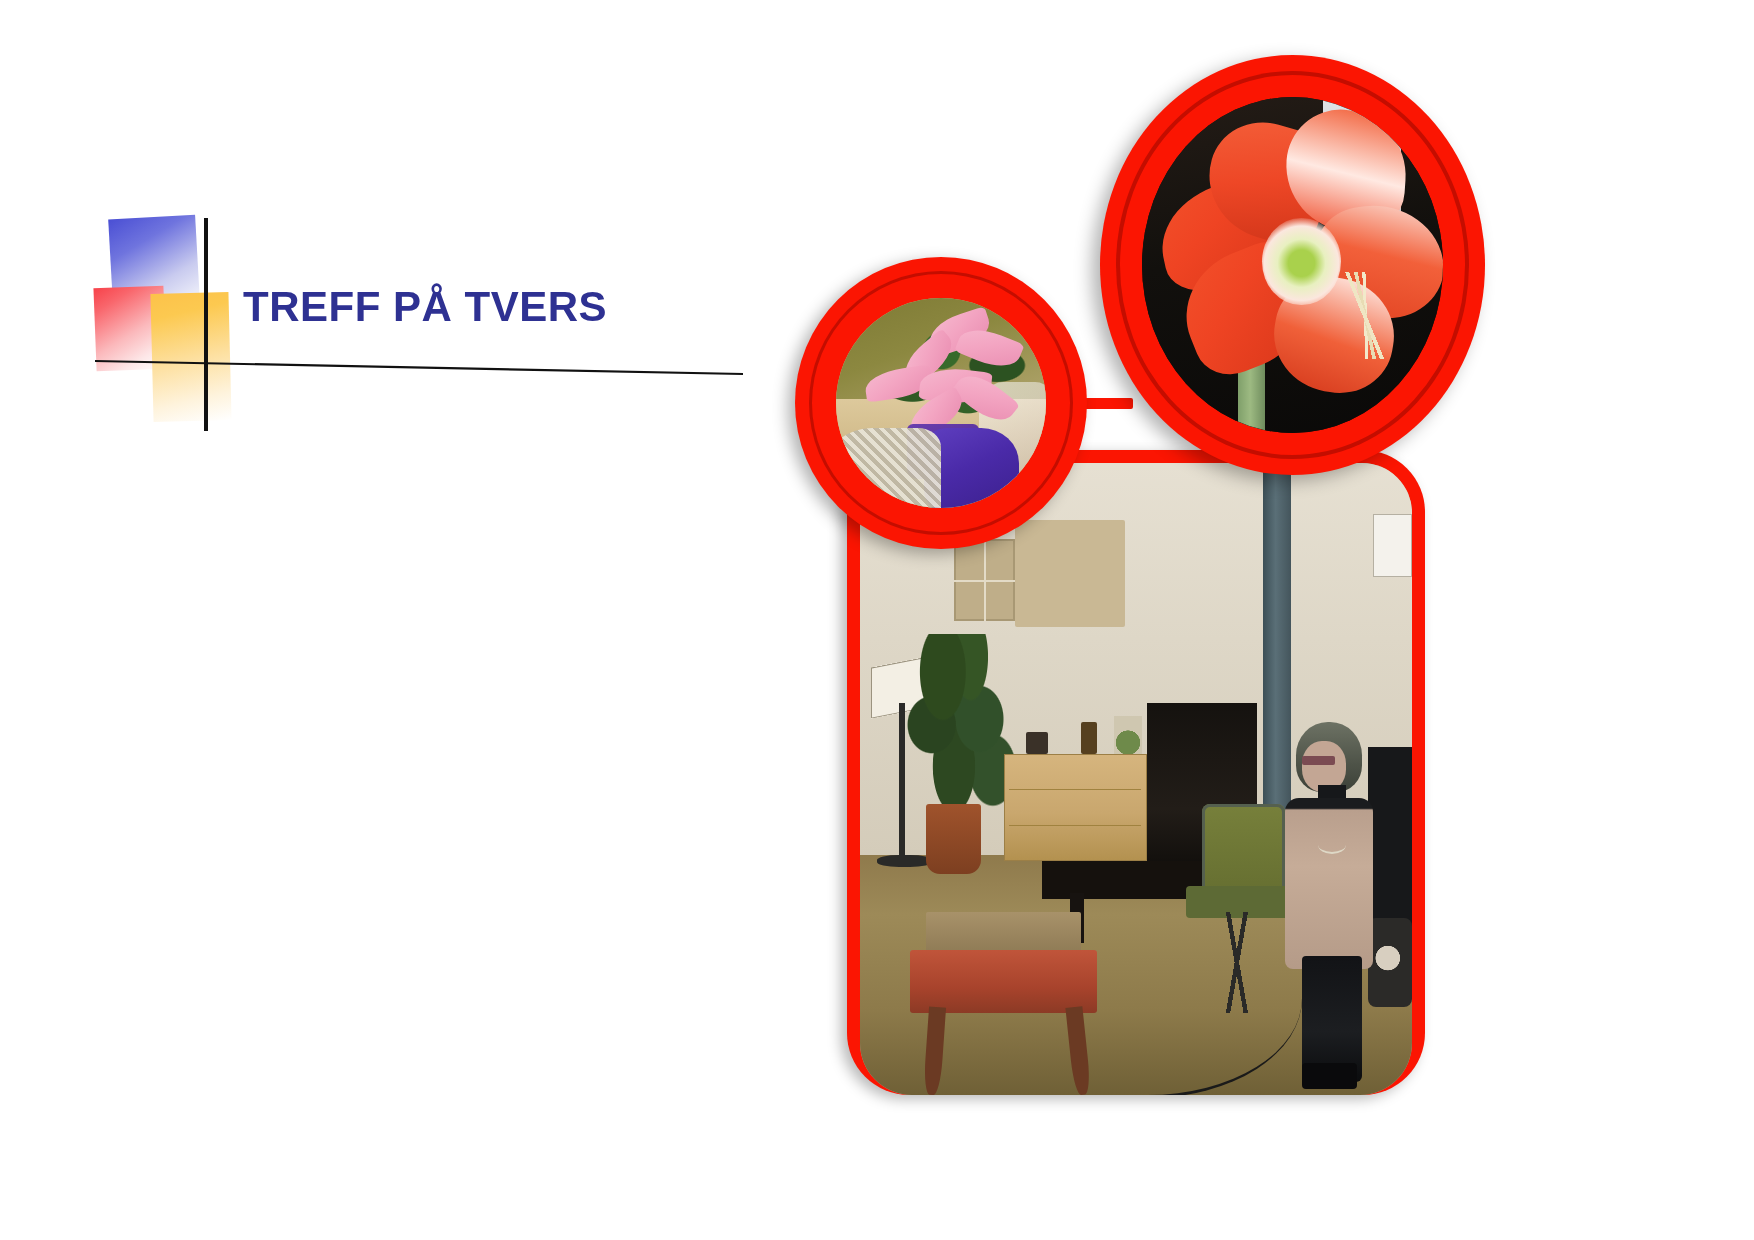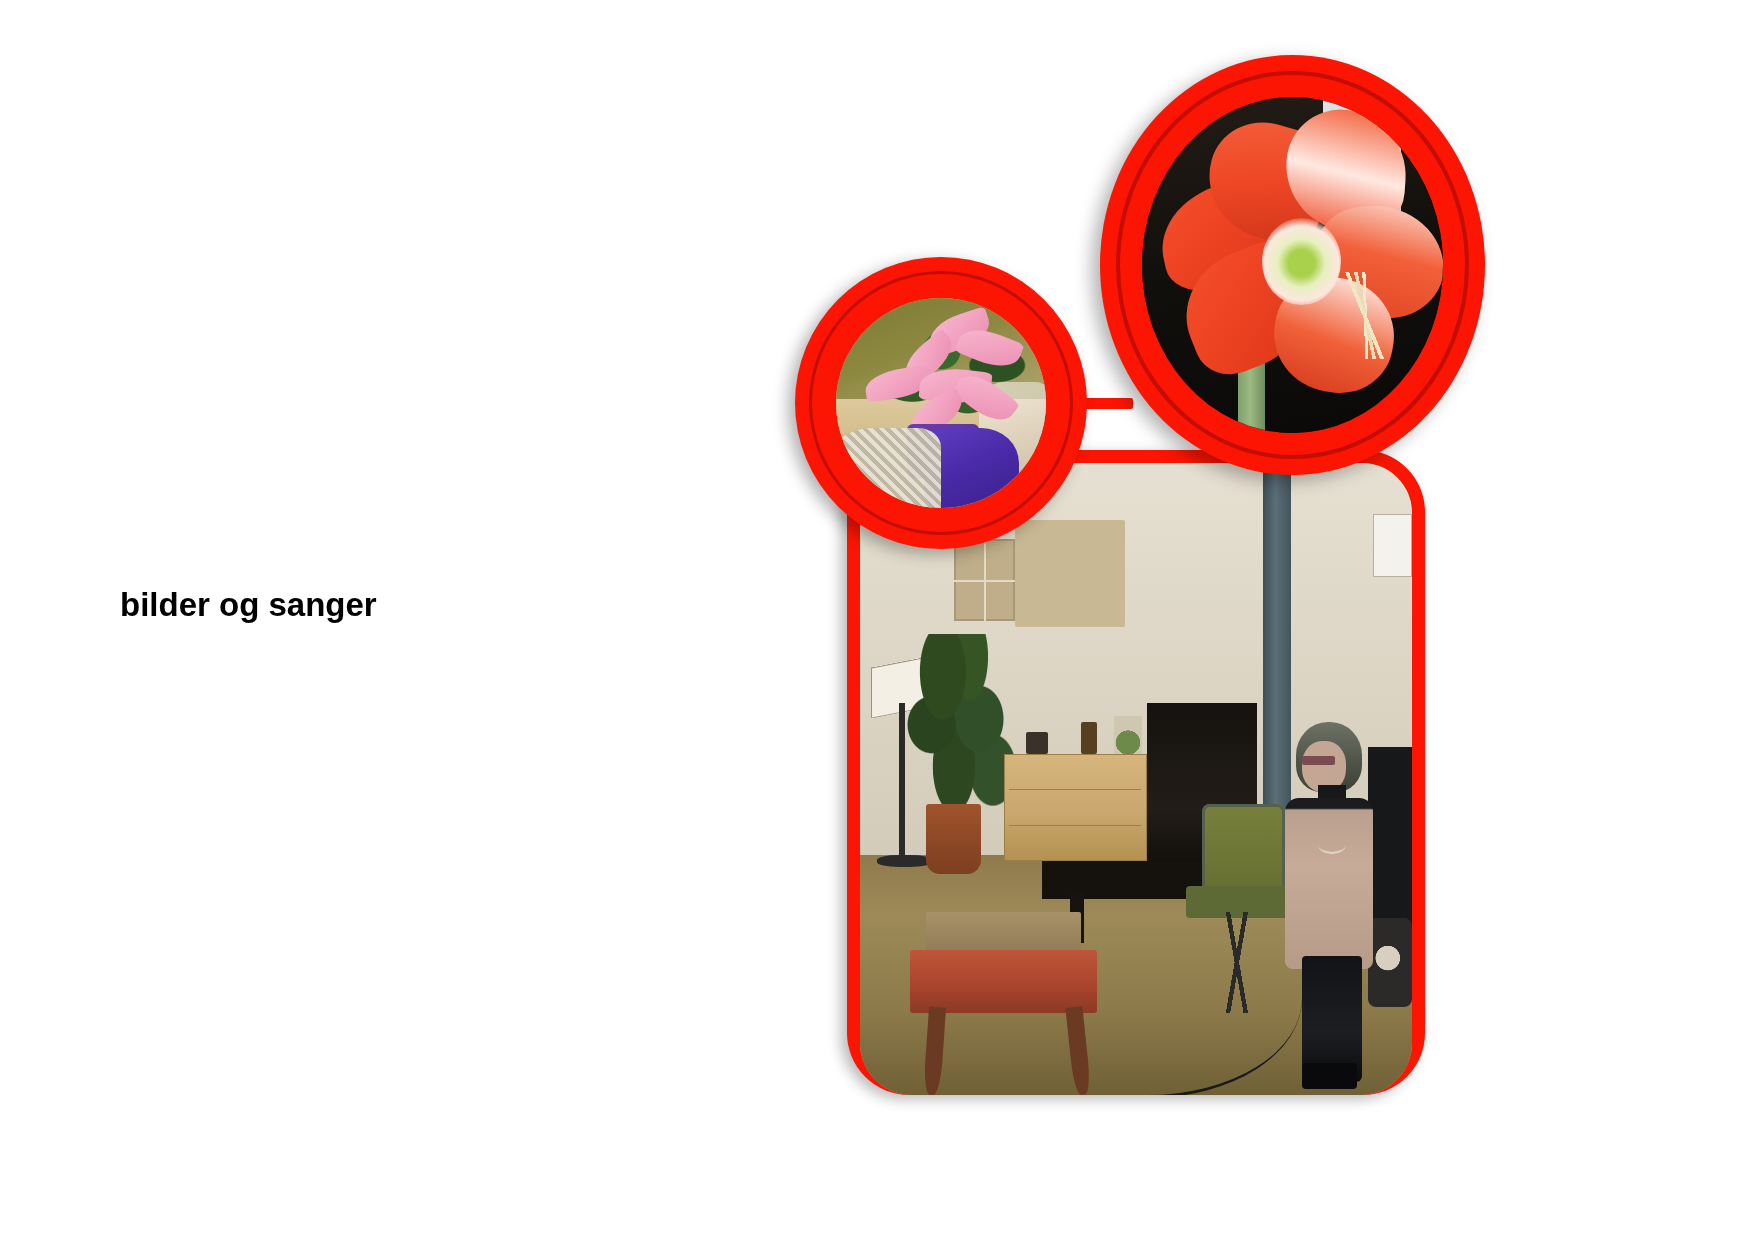--- a/index.html
+++ b/index.html
@@ -447,23 +447,36 @@
     height: 11px;
     background: #fb1502;
     border-radius: 2px;
   }
 </style>
 </head>
 <body>
 
 <div id="slide">
 
+  <div id="logo-block">
+
+    <div class="logo-sq" id="logo-sq-blue"></div>
+    <div class="logo-sq" id="logo-sq-red"></div>
+    <div class="logo-sq" id="logo-sq-yellow"></div>
+
+    <div id="logo-vline"></div>
+
+    <svg id="logo-hline" viewBox="0 0 648 216" preserveAspectRatio="none">
+      <line x1="0" y1="4" x2="648" y2="17" stroke="#111111" stroke-width="2.2"></line>
+    </svg>
+
+    <div id="logo-title">TREFF PÅ TVERS</div>
+  </div>
 
   <div id="body-copy">
-    <div>bilder og sanger</div>
     <div class="line-gap"></div>
   </div>
 
   <div id="collage">
 
     <div id="main-photo-frame">
       <div id="main-photo">
         <div class="ph" id="room-wall"></div>
         <div class="ph" id="room-floor"></div>
         <div class="ph" id="wall-panel-a"></div>

